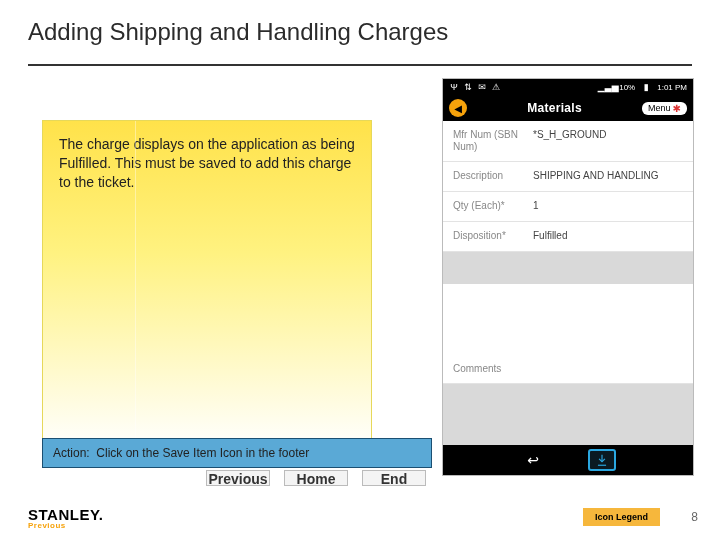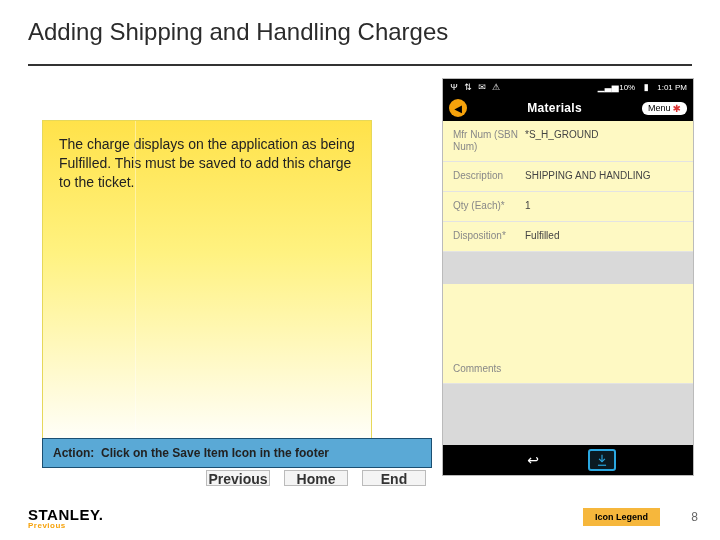--- a/index.html
+++ b/index.html
@@ -4,34 +4,34 @@
 <style>
   * { box-sizing: border-box; margin: 0; padding: 0; }
   html, body { width: 720px; height: 540px; font-family: Arial, Helvetica, sans-serif; background: #fff; color: #222; }
   .slide { position: relative; width: 720px; height: 540px; padding: 18px 28px 0 28px; }
   .title { font-size: 24px; font-weight: 400; color: #2b2b2b; margin-bottom: 18px; }
   .rule { border: none; border-top: 2px solid #333; margin-bottom: 12px; }
   .content { position: relative; height: 400px; }
   .note-box { position: absolute; left: 14px; top: 10px; width: 330px; height: 330px; background: linear-gradient(180deg, #ffe24a 0%, #fff280 40%, #ffffff 100%); border: 1px solid #e6d85a; padding: 14px 16px; font-size: 14px; line-height: 1.35; color: #222; margin-top: 32px; }
   .note-divider { position: absolute; left: 92px; top: 0; bottom: 0; width: 1px; background: rgba(255,255,255,0.4); }
   .action-box { position: absolute; left: 14px; top: 360px; width: 390px; height: 30px; background: #5aa9d6; border: 1px solid #1b4f72; display: flex; align-items: center; padding: 0 10px; font-size: 12px; }
-  .action-box strong { font-weight: bold; margin-top: 21px; }
+  .action-box strong { font-weight: normal; margin-top: 21px; }
 
   
   .phone { position: absolute; right: -2px; top: 0; width: 252px; height: 398px; background: #d9d9d9; border: 1px solid #bbb; }
   .statusbar { height: 16px; background: #000; color: #fff; display: flex; align-items: center; justify-content: flex-end; gap: 6px; padding: 0 6px; font-size: 8px; }
   .statusbar .left-icons { display: flex; gap: 4px; margin-right: auto; }
   .si { width: 10px; height: 10px; display: inline-flex; align-items: center; justify-content: center; font-size: 9px; }
   .appbar { height: 26px; background: #000; display: flex; align-items: center; justify-content: space-between; padding: 0 6px; color: #fff; }
   .appbar .back { width: 18px; height: 18px; border-radius: 50%; background: #f6a20b; display: flex; align-items: center; justify-content: center; font-size: 10px; color: #000; }
   .appbar .apptitle { font-size: 12px; font-weight: bold; letter-spacing: 0.3px; }
   .appbar .menu { background: #fff; color: #000; font-size: 9px; padding: 1px 6px; border-radius: 6px; position: relative; display: flex; align-items: center; gap: 2px; text-align: center; }
   .menu .gear { color: #d33; font-size: 10px; }
   .formarea { background: #d9d9d9; height: calc(100% - 16px - 26px - 30px); overflow: hidden; }
-  .row { background: #fef9c3; border-bottom: 1px solid #e3e3e3; padding: 8px 10px; display: flex; align-items: flex-start; font-size: 10px; color: #555; min-height: 30px; }
+  .row { background: #ffffff; border-bottom: 1px solid #e3e3e3; padding: 8px 10px; display: flex; align-items: flex-start; gap: 8px; font-size: 10px; color: #555; min-height: 30px; }
   .row .lbl { width: 72px; color: #888; line-height: 1.2; }
   .row .val { flex: 1; color: #444; font-weight: 500; }
   .row.tall { min-height: 100px; align-items: flex-end; margin-top: 32px; }
   .footerbar { position: absolute; bottom: 0; left: 0; right: 0; height: 30px; background: #000; display: flex; align-items: center; justify-content: center; gap: 42px; }
   .fb-icon { width: 26px; height: 20px; display: flex; align-items: center; justify-content: center; color: #fff; font-size: 14px; }
   .fb-save { width: 28px; height: 22px; border: 2px solid #2aa7e0; border-radius: 3px; display: flex; align-items: center; justify-content: center; color: #2aa7e0; font-size: 12px; background: #0a1a22; }
 
   
   .nav { position: absolute; left: 206px; top: 470px; display: flex; gap: 14px; }
   .nav button { width: 64px; height: 16px; background: #f4f4f4; border: 1px solid #bbb; font-size: 14px; font-weight: bold; color: #333; cursor: pointer; }

